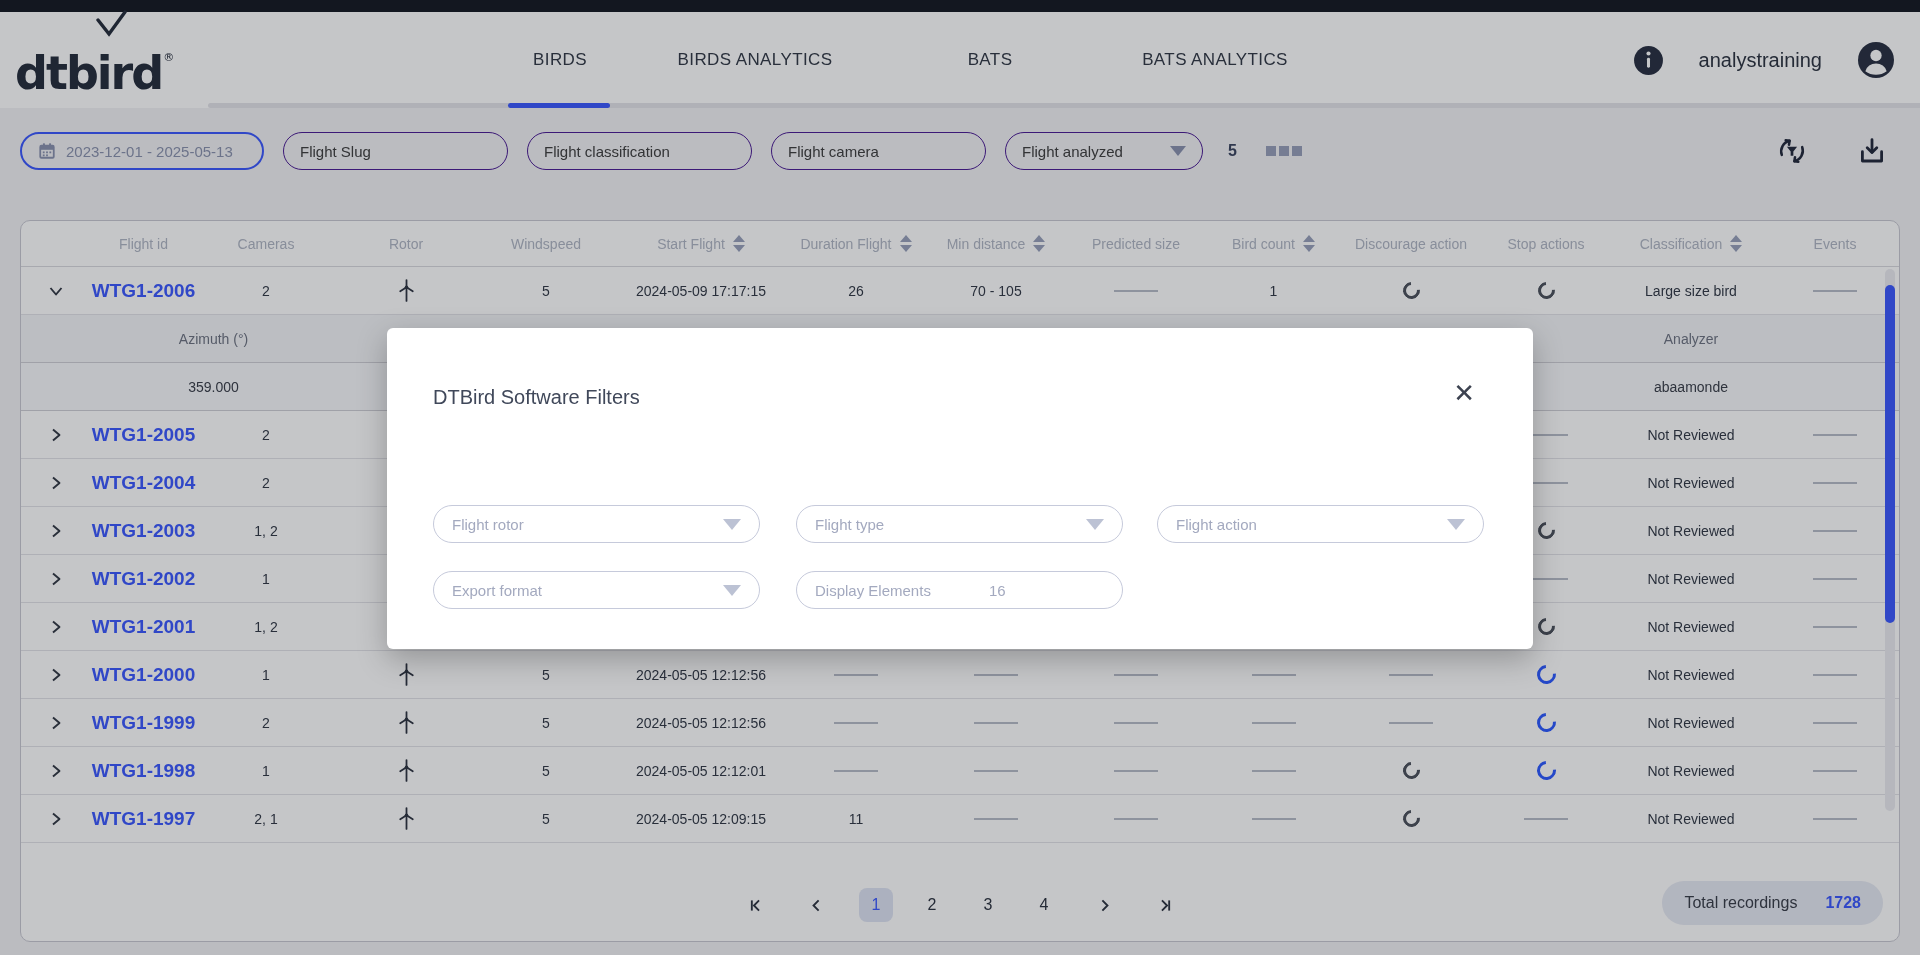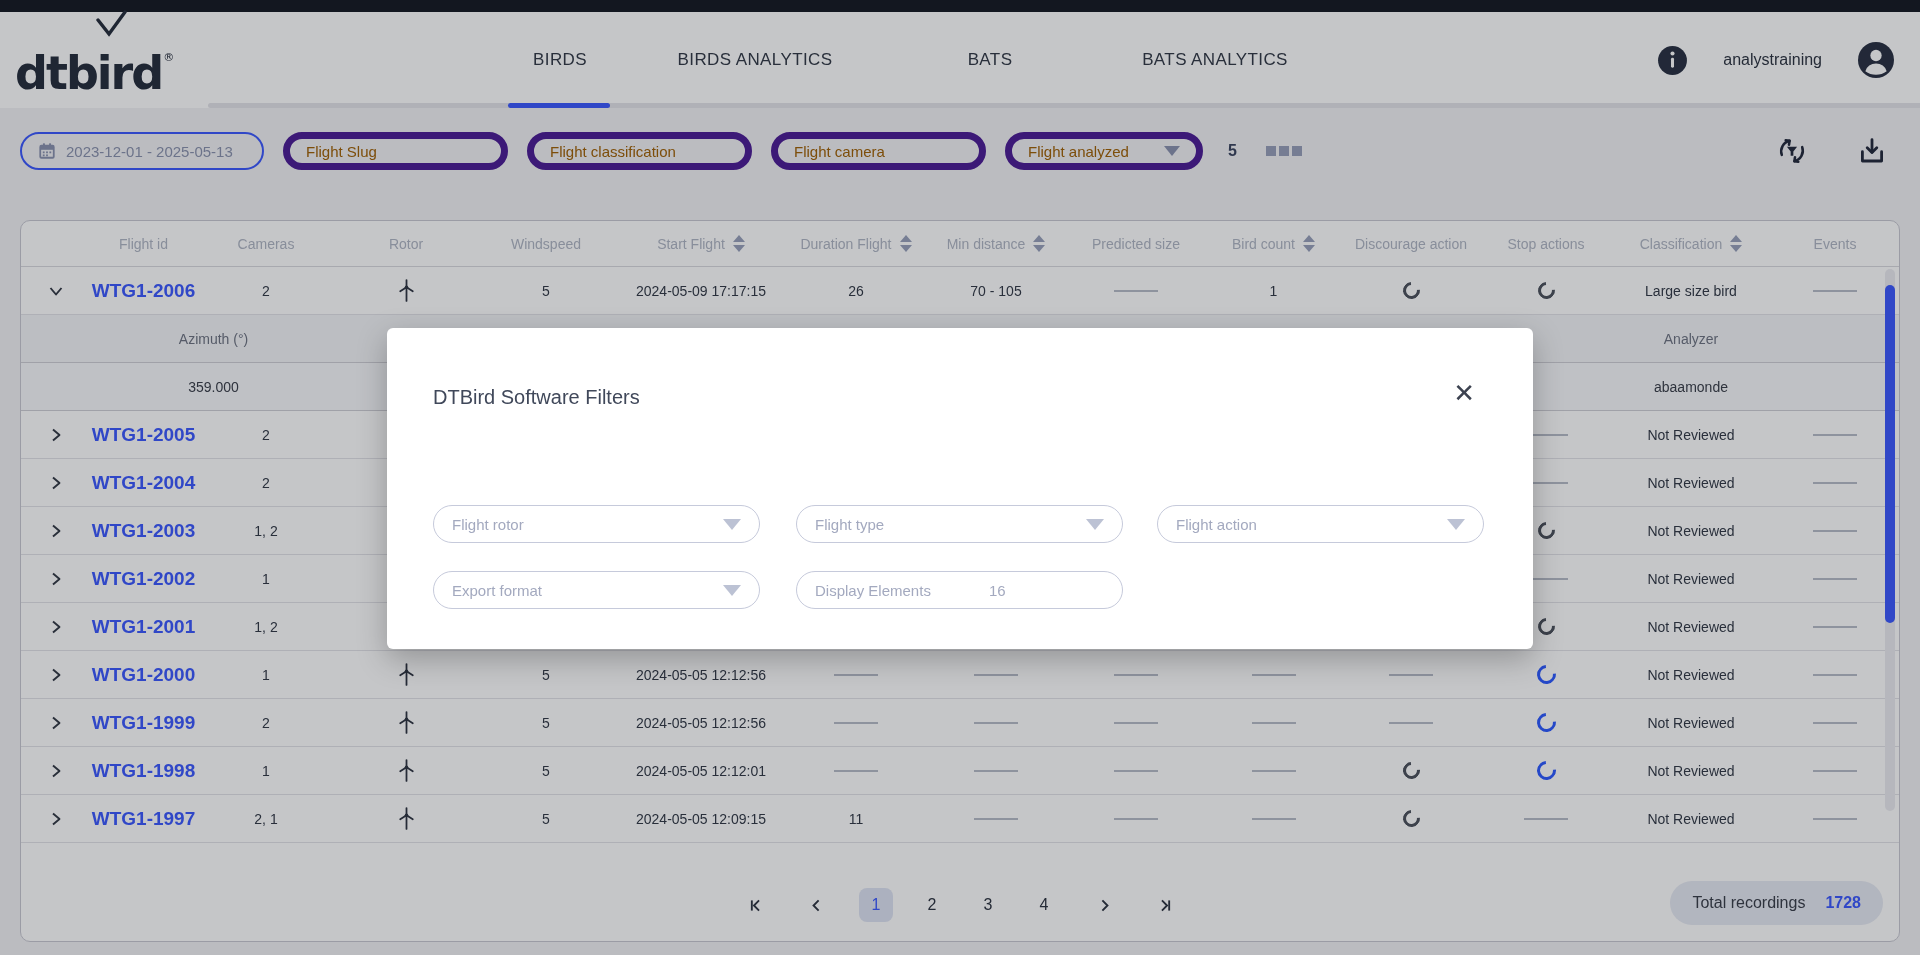--- a/index.html
+++ b/index.html
@@ -30,29 +30,29 @@
   .tabs { position:absolute; left:505px; top:0; height:96px; display:flex; align-items:center; gap:0; }
   .tab {
     font-size:17px; font-weight:500; letter-spacing:0.4px; color:#333a47;
     cursor:pointer; white-space:nowrap; text-align:center;
   }
   .tab-birds          { width:110px; }
   .tab-birds-analytics{ width:280px; }
   .tab-bats           { width:190px; }
   .tab-bats-analytics { width:260px; }
   .header-right { position:absolute; right:24px; top:0; height:96px; display:flex; align-items:center; gap:26px; }
-  .username { font-size:16px; color:#2e3542; margin:0 8px; }
+  .username { font-size:20px; color:#2e3542; margin:0 8px; }
   .icon-btn { cursor:pointer; display:flex; align-items:center; }
 
   
   .filter-bar { position:absolute; top:132px; left:20px; right:20px; display:flex; align-items:center; gap:19px; }
   .pill {
     height:38px; border-radius:19px; display:flex; align-items:center;
-    padding:0 16px; font-size:15px; color:#a16207; background:transparent;
-    border:7px solid #4c1d95; cursor:pointer; white-space:nowrap;
+    padding:0 16px; font-size:15px; color:#404040; background:transparent;
+    border:1px solid #4c1d95; cursor:pointer; white-space:nowrap;
   }
   .pill.blue { border:2px solid #3d5afe; }
   .pill .caret { margin-left:auto; width:0; height:0; border-left:8px solid transparent; border-right:8px solid transparent; border-top:10px solid #8b93b0; }
   .pill-windfarm { width:208px; color:#8b93ae; }
   .pill-date { width:244px; gap:10px; color:#8b93ae; }
   .pill-slug { width:225px; }
   .pill-classification { width:225px; }
   .pill-camera { width:215px; }
   .pill-analyzed { width:198px; }
   .filter-count { font-size:16px; font-weight:600; color:#3c4660; margin-left:6px; }
@@ -87,21 +87,21 @@
   
   .scroll-track { position:absolute; right:4px; top:48px; width:10px; bottom:130px; background:#ececf1; border-radius:5px; }
   .scroll-thumb { position:absolute; right:4px; top:64px; width:10px; height:338px; background:#3d5afe; border-radius:5px; cursor:grab; }
 
   
   .pagination-zone { position:absolute; left:0; right:0; top:646px; height:76px; display:flex; align-items:center; justify-content:center; gap:26px; }
   .pg-btn { cursor:pointer; display:flex; align-items:center; justify-content:center; width:34px; height:34px; border-radius:8px; font-size:16px; color:#2f3542; }
   .pg-btn.active { background:#dfe4f3; color:#3d5afe; }
   .total-pill {
     position:absolute; right:16px; top:660px; height:44px; border-radius:22px;
-    background:#e7eaf3; display:flex; align-items:center; gap:20px; padding:12px 22px;
+    background:#e7eaf3; display:flex; align-items:center; gap:28px; padding:12px 22px;
   }
   .total-pill .tlabel { font-size:16px; color:#3a3f4a; }
   .total-pill .tvalue { font-size:16px; font-weight:700; color:#3d5afe; }
 
   
   .overlay { position:absolute; inset:0; background:rgba(10,12,20,0.235); z-index:50; }
   .modal {
     position:absolute; left:387px; top:328px; width:1146px; height:321px;
     background:#ffffff; border-radius:6px; z-index:60;
     box-shadow:0 10px 30px rgba(0,0,0,0.25);

